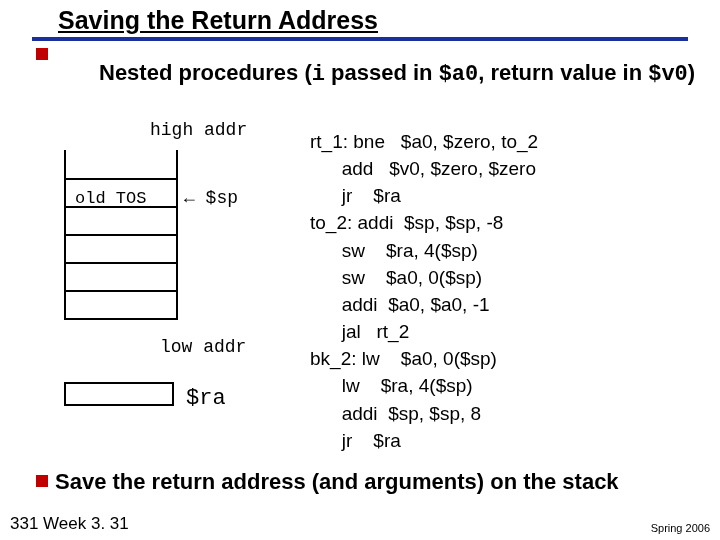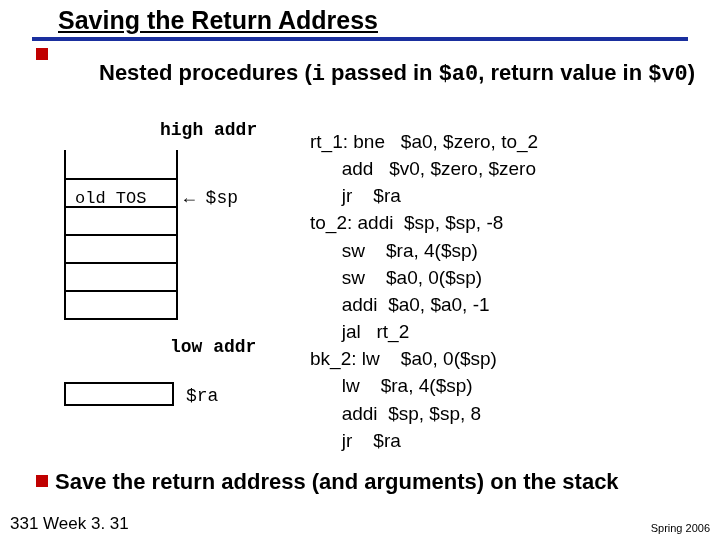--- a/index.html
+++ b/index.html
@@ -44,21 +44,21 @@
   .b2 { left: 36px; top: 475px; }
   .point {
     position: absolute;
     font-size: 22px;
     font-weight: bold;
     line-height: 1.25;
   }
   .p1 { left: 55px; top: 59px; width: 640px; margin-left: 44px; }
   .p2 { left: 55px; top: 468px; width: 650px; }
   .mono { font-family: "Courier New", monospace; font-weight: bold; }
-  .light-mono { font-family: "Courier New", monospace; font-weight: bold; margin-left: 10px; }
+  .light-mono { font-family: "Courier New", monospace; font-weight: normal; }
 
   
   .stack {
     position: absolute;
     left: 64px;
     top: 150px;
   }
   .stack-border {
     border-left: 2px solid #000;
     border-right: 2px solid #000;
@@ -106,21 +106,21 @@
     width: 110px;
     height: 24px;
     border: 2px solid #000;
     box-sizing: border-box;
   }
   .ra-label {
     position: absolute;
     left: 186px;
     top: 386px;
     font-family: "Courier New", monospace;
-    font-size: 18px;
+    font-size: 22px;
     text-align: center;
   }
 
   
   .asm {
     position: absolute;
     left: 310px;
     top: 128px;
     font-family: Liberation Sans, sans-serif;
     font-size: 19px;

